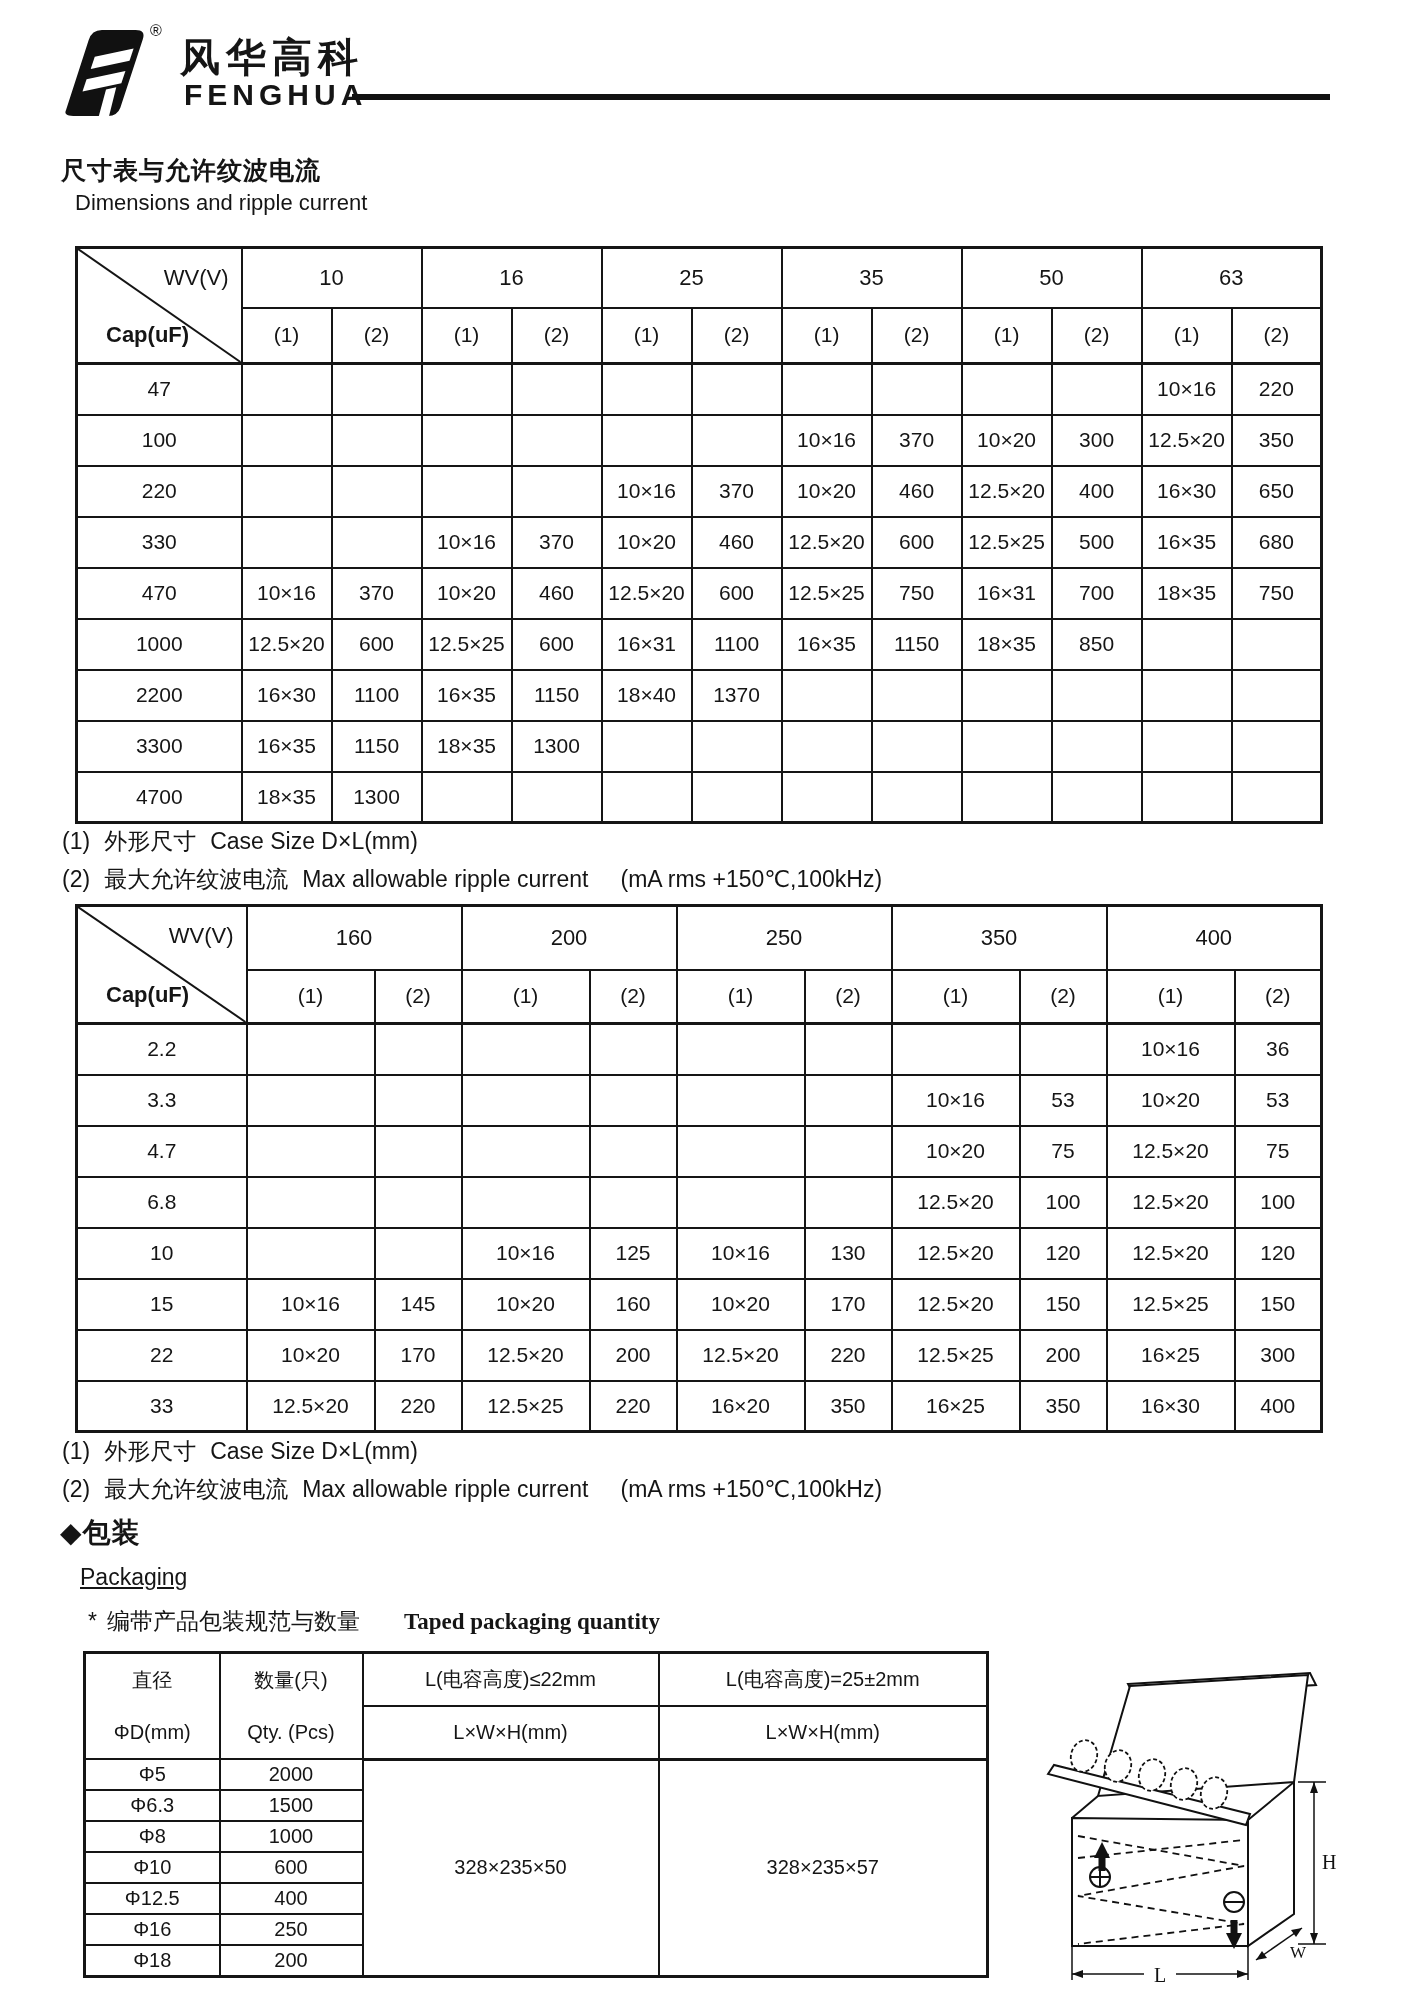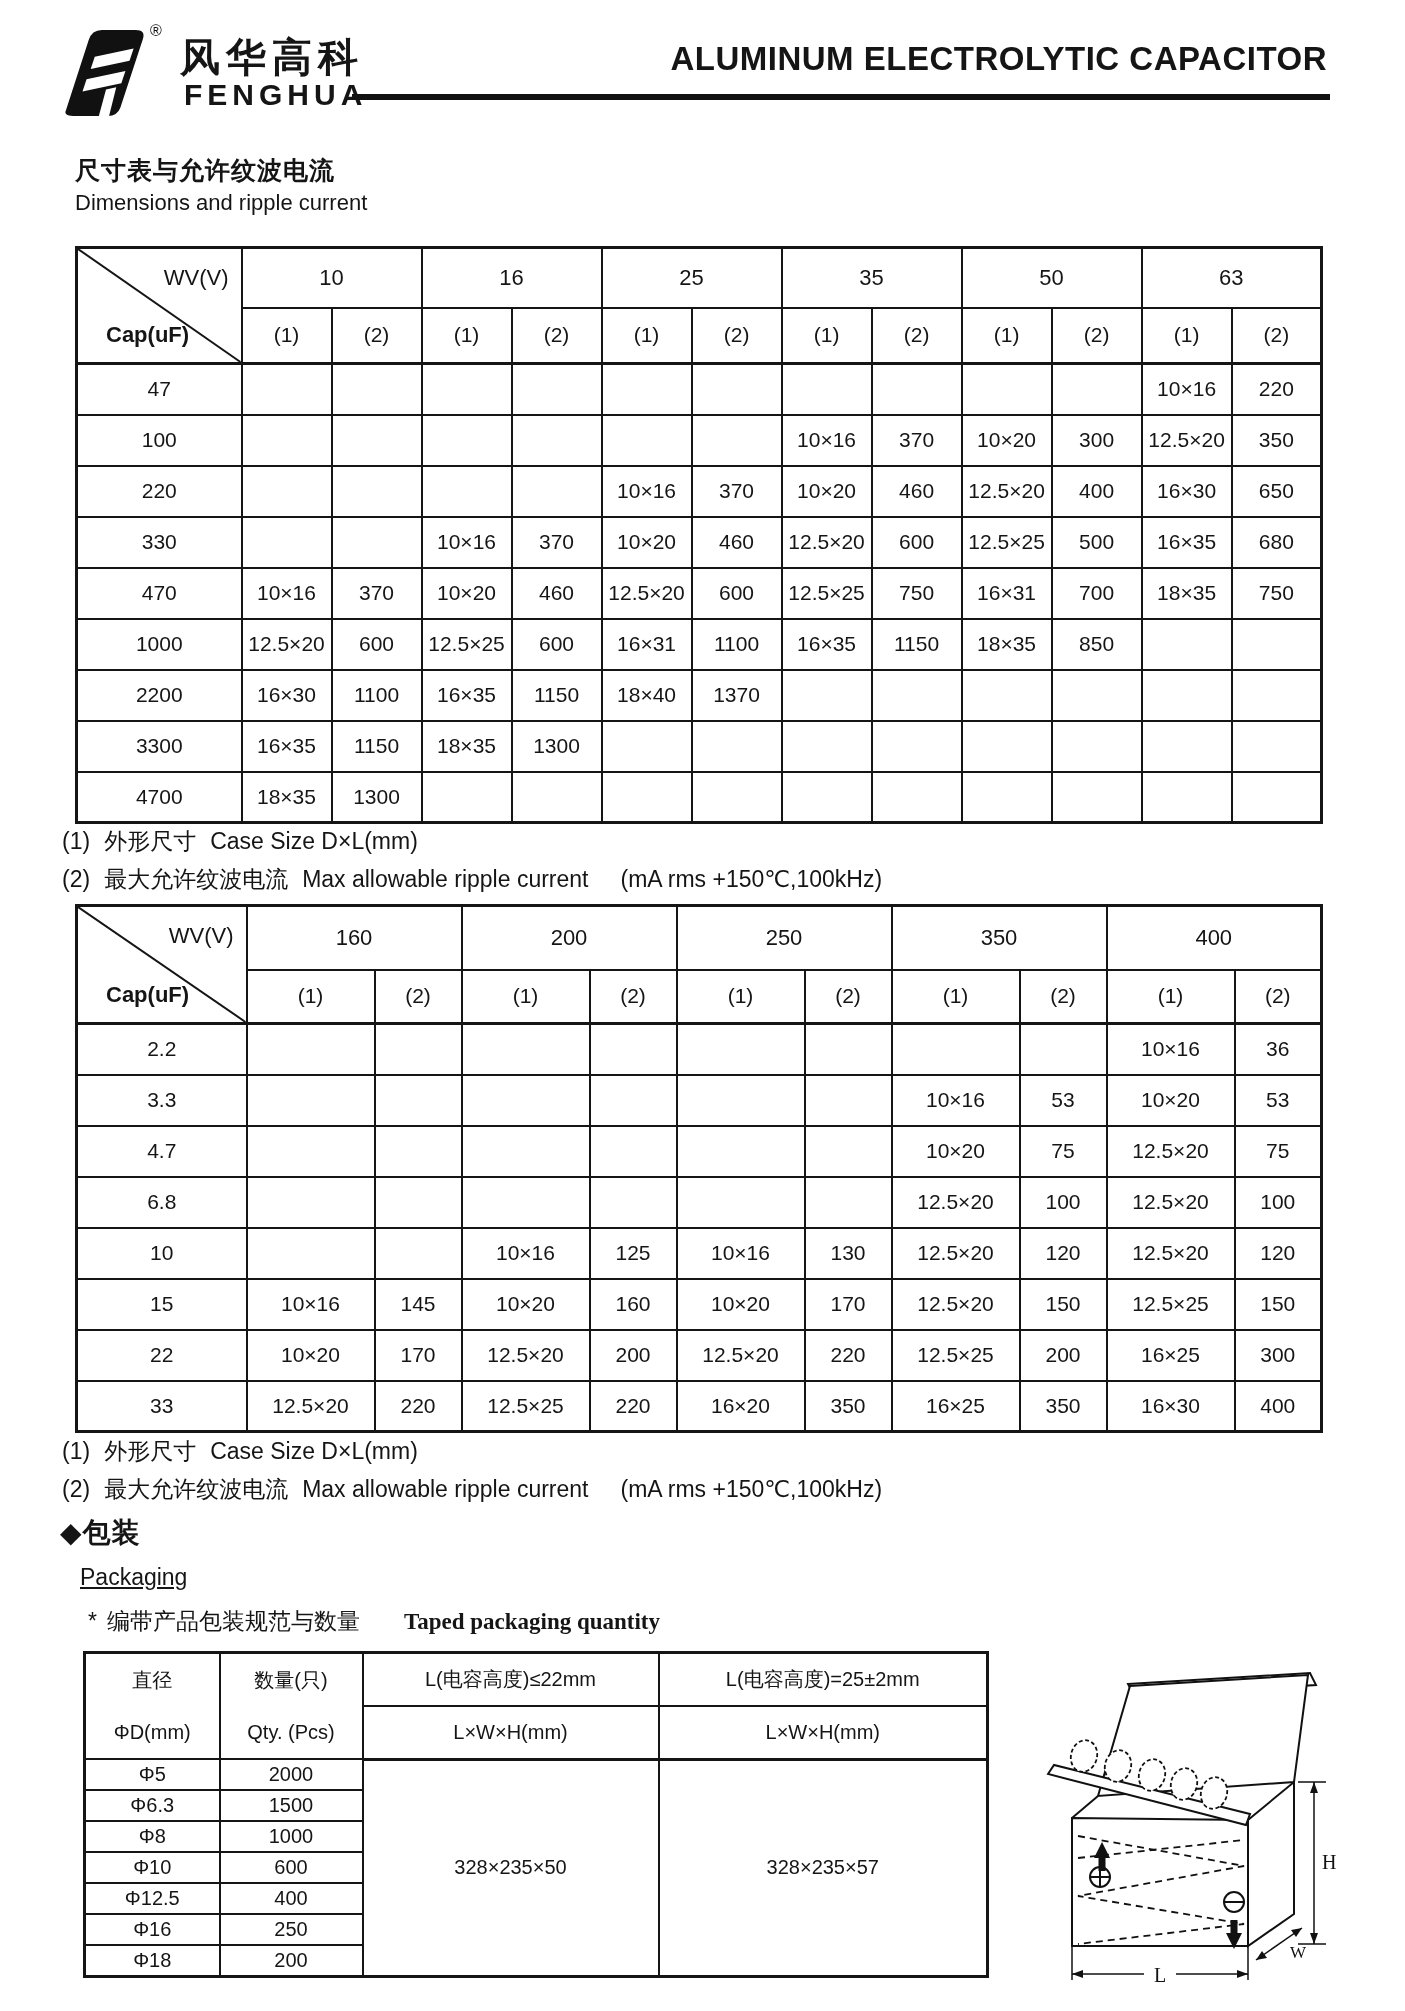--- a/index.html
+++ b/index.html
@@ -11,21 +11,21 @@
   .abs { position:absolute; }
 
   
   .logo-cn { left:180px; top:30px; font-size:40px; font-weight:700; letter-spacing:6px; }
   .logo-en { left:184px; top:78px; font-size:30px; font-weight:600; letter-spacing:5px; }
   .reg-mark { left:150px; top:22px; font-size:16px; }
   .doc-title { right:78px; top:40px; font-size:33px; font-weight:700; letter-spacing:0.5px; }
   .title-rule { left:352px; top:94px; width:978px; height:6px; background:#111; }
 
   
-  .sec-cn { left:75px; top:154px; font-size:25px; font-weight:600; letter-spacing:1px; }
+  .sec-cn { left:61px; top:154px; font-size:25px; font-weight:600; letter-spacing:1px; }
   .sec-en { left:75px; top:190px; font-size:22px; }
 
   
   table.dim { position:absolute; border-collapse:collapse; table-layout:fixed; border:3px solid #151515; }
   table.dim th, table.dim td { border:2px solid #151515; text-align:center; vertical-align:middle; font-weight:400; font-size:21px; padding:0; }
   table.dim th.v-head { font-size:22px; }
   table.dim td.cap-cell { font-size:21px; }
   #t1 { left:75px; top:246px; width:1245px; }
   #t1 tr.vrow { height:60px; } #t1 tr.srow { height:56px; } #t1 tbody tr { height:51px; }
   #t2 { left:75px; top:904px; width:1245px; }
@@ -61,21 +61,20 @@
 
   <svg class="abs" style="left:58px; top:26px;" width="96" height="90" viewBox="0 0 90 88">
     <path d="M6,82 L28,14 Q31,4 41,4 L74,4 Q84,4 81,13 L59,80 Q56,88 47,88 L13,88 Q3,88 6,82 Z" fill="#111"></path>
     <polygon points="34,30 72,22 68,34 30,42" fill="#fff"></polygon>
     <polygon points="26,52 64,44 60,56 22,64" fill="#fff"></polygon>
     <polygon points="45,62 55,60 48,88 38,88" fill="#fff"></polygon>
   </svg>
   <div class="abs reg-mark">®</div>
   <div class="abs logo-cn">风华高科</div>
   <div class="abs logo-en">FENGHUA</div>
-  <div class="abs doc-title">ALUMINUM ELECTROLYTIC CAPACITOR</div>
   <div class="abs title-rule"></div>
 
   <div class="abs sec-cn">尺寸表与允许纹波电流</div>
   <div class="abs sec-en">Dimensions and ripple current</div>
 
   <table id="t1" class="dim">
     <colgroup>
       <col style="width:165px">
       <col style="width:90px">
         <col style="width:90px">

